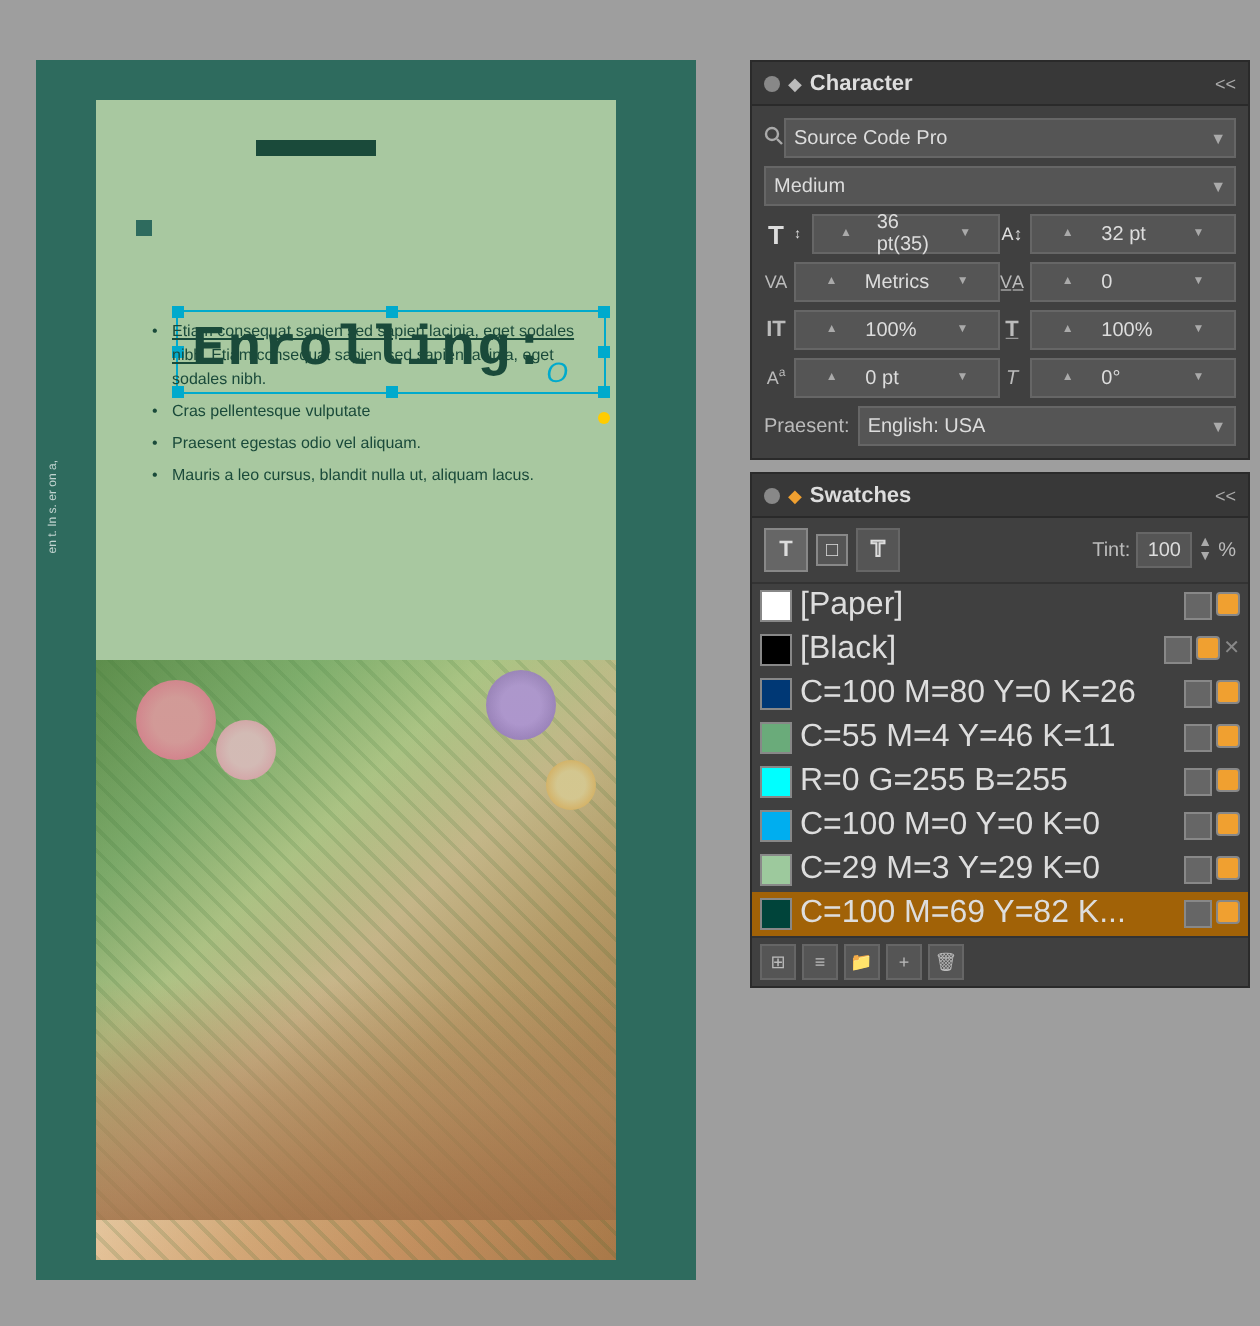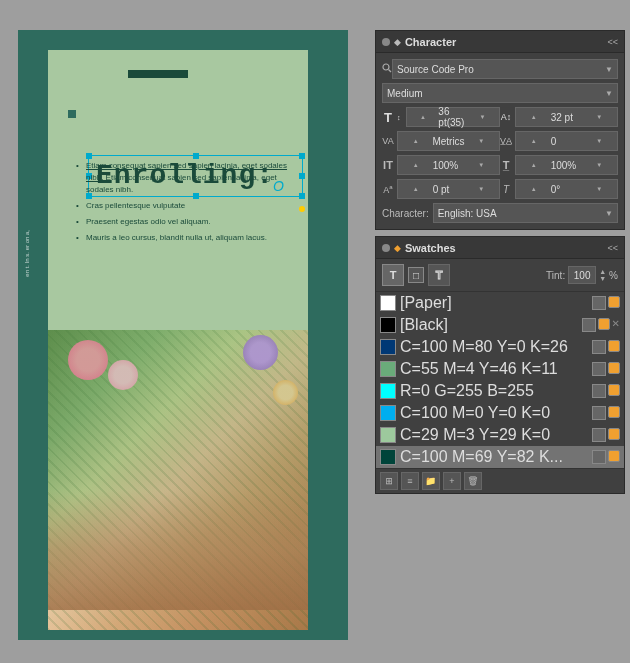--- a/index.html
+++ b/index.html
@@ -416,21 +416,21 @@
     .swatch-item {
       display: flex;
       align-items: center;
       height: 22px;
       padding: 0 4px;
       gap: 4px;
       cursor: pointer;
     }
 
     .swatch-item.selected {
-      background: #737373;
+      background: #a16207;
     }
 
     .swatch-color {
       width: 16px;
       height: 16px;
       border: 1px solid #888;
       flex-shrink: 0;
     }
 
     .swatch-name {
@@ -669,21 +669,21 @@
           <span class="field-icon" style="font-size:10px;font-style:italic;">T</span>
           <div class="char-input-group">
             <span class="stepper-up">▲</span>
             <span class="char-input-val">0°</span>
             <span class="stepper-down">▼</span>
           </div>
         </div>
       </div>
 
       <div class="lang-row">
-        <span class="lang-label">Character:</span>
+        <span class="lang-label">Praesent:</span>
         <div class="lang-dropdown">
           <span>English: USA</span>
           <span class="char-dropdown-arrow">▼</span>
         </div>
       </div>
     </div>
   </div>
 
   <div class="panel">
     <div class="swatches-header">

